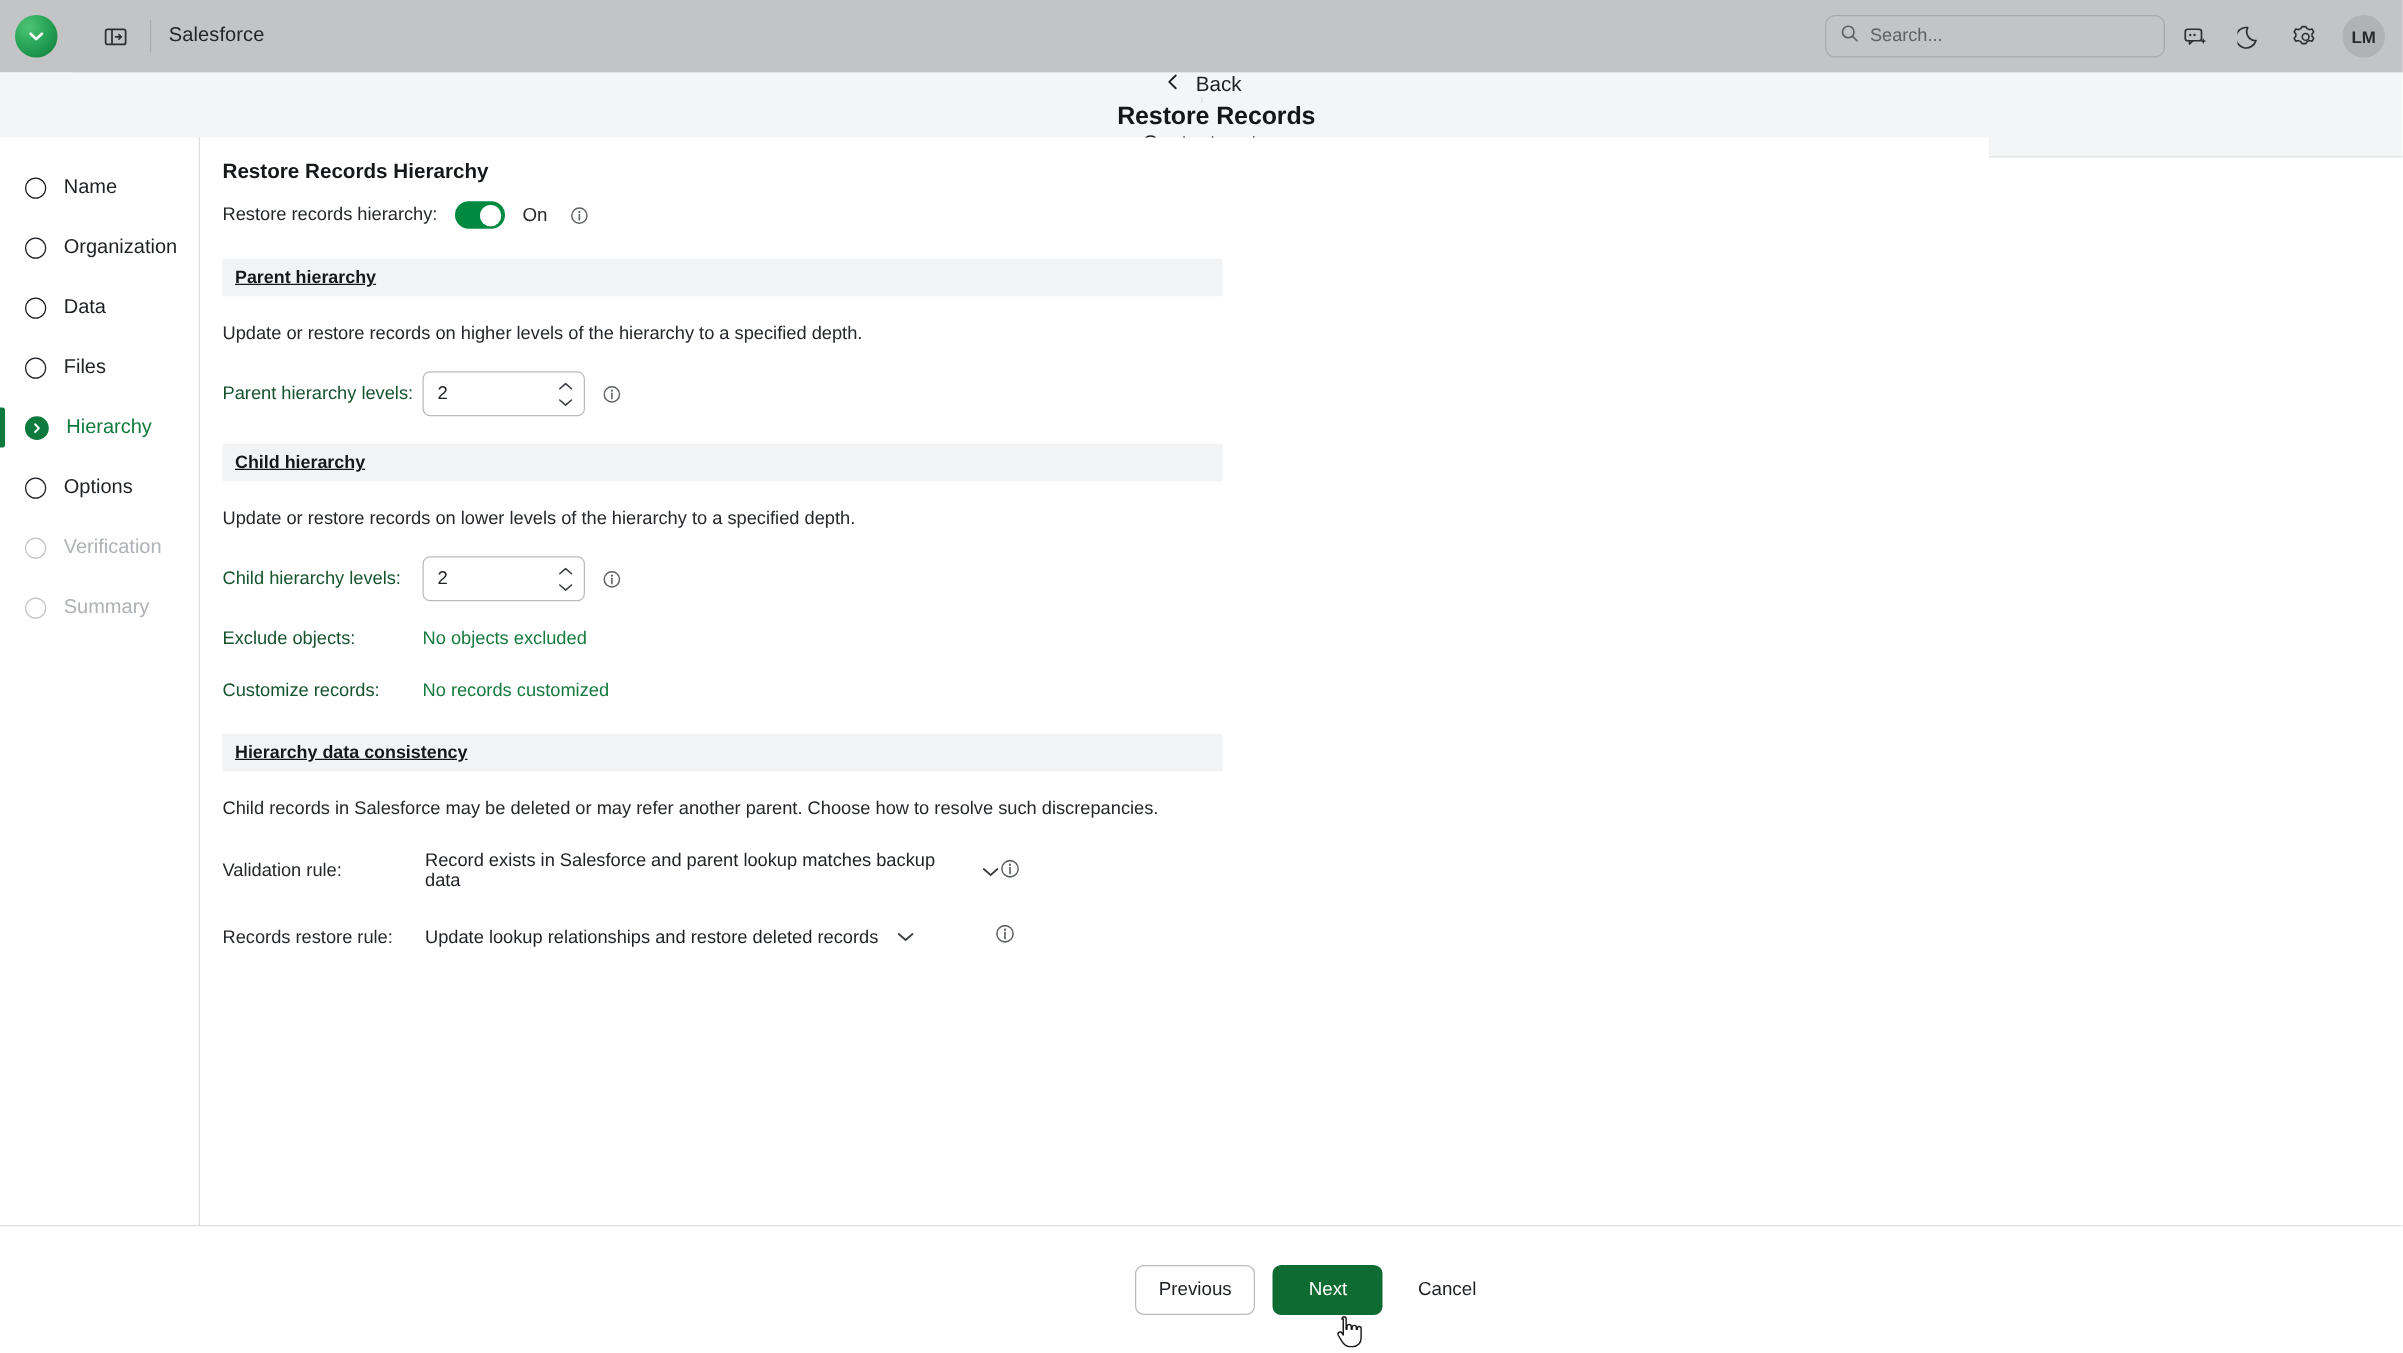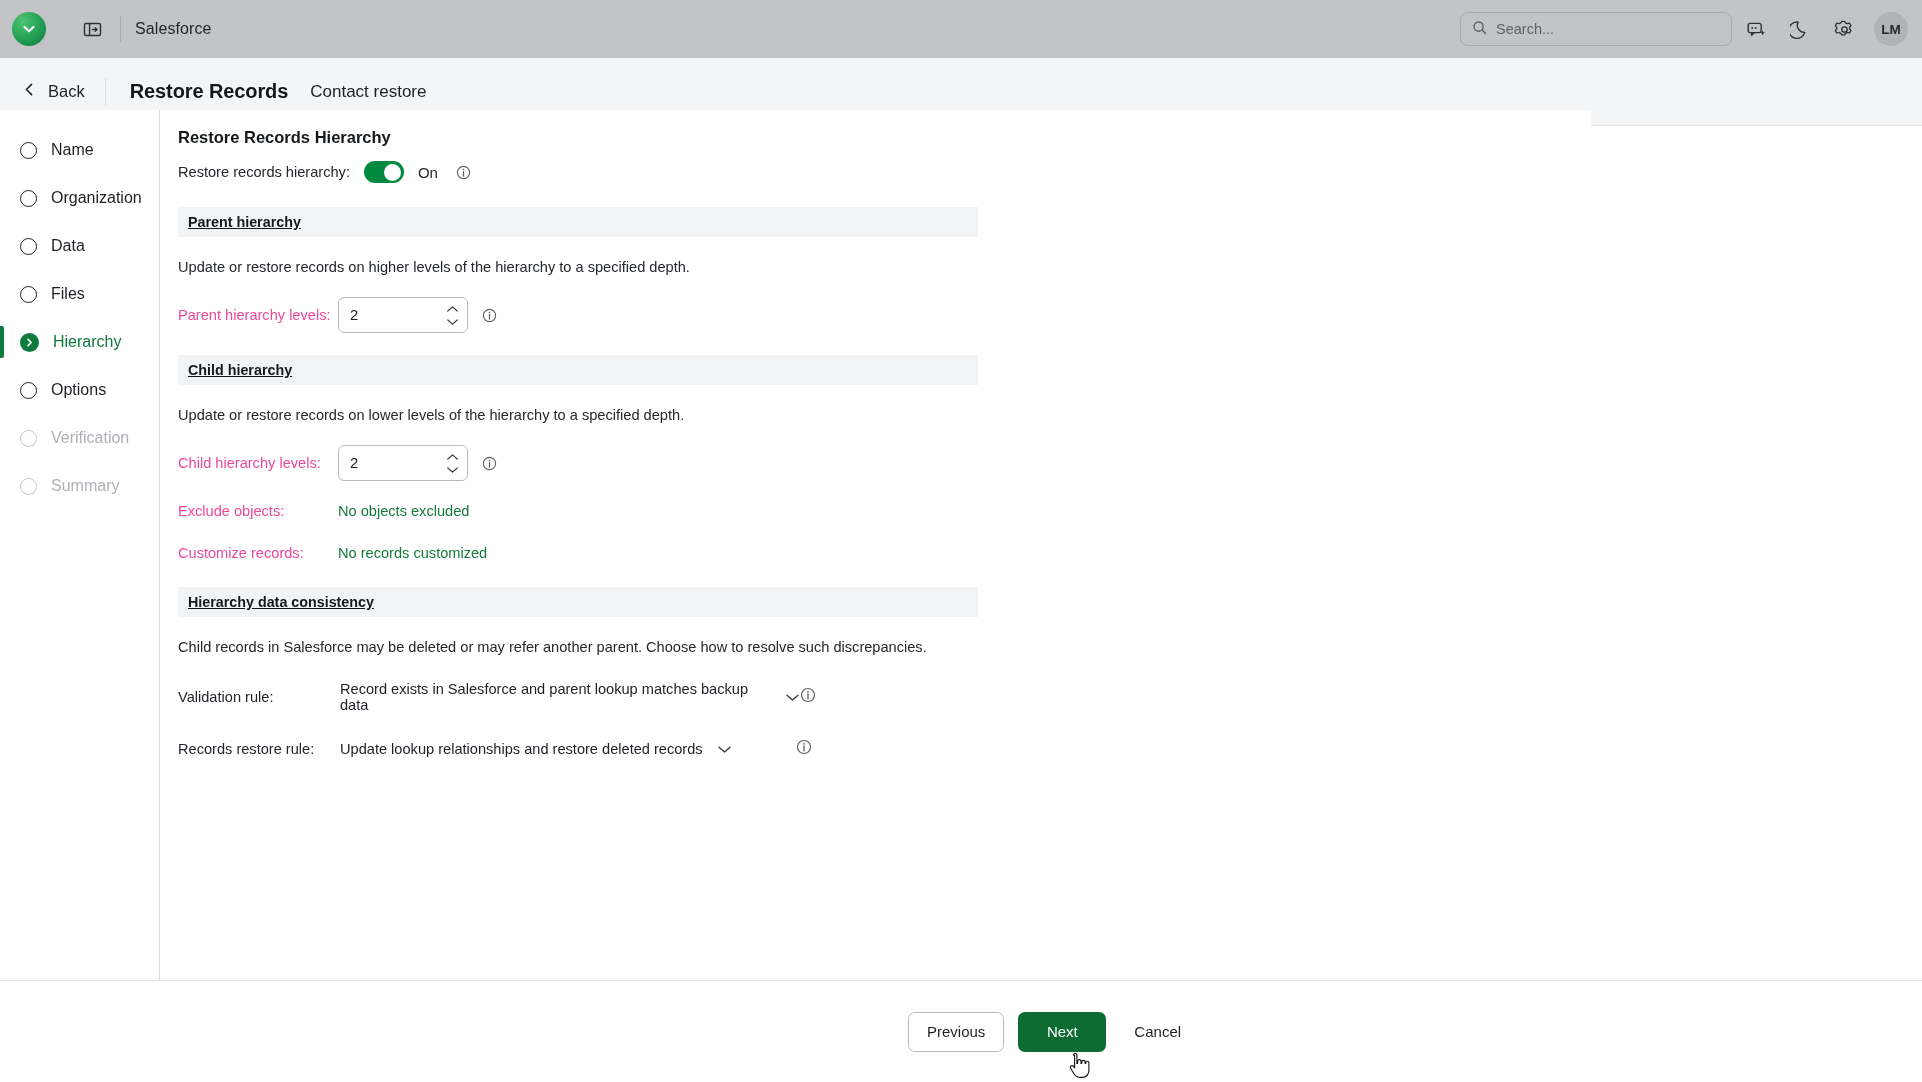--- a/index.html
+++ b/index.html
@@ -51,20 +51,21 @@
     width: 34px; height: 34px; border-radius: 50%; background: #b0b2b5;
     color: #262a2f; font-size: 13.5px; font-weight: 600;
     display: flex; align-items: center; justify-content: center; margin-left: 6px;
   }
 
   
   .page-header {
     position: absolute; left: 0; top: 58px; width: 1922px; height: 68px;
     background: #f4f5f6; display: flex; align-items: center;
     border-bottom: 1px solid #e2e4e6;
+    flex-direction: column;
   }
   .back-btn {
     display: flex; align-items: center; gap: 11px;
     padding: 0 20px 0 22px; height: 100%;
     font-size: 16.5px; color: #1d2024;
   }
   .hdr-divider { width: 1px; height: 28px; background: #d6d8da; }
   .page-title { font-size: 20px; font-weight: 700; color: #14171a; margin-left: 24px; letter-spacing: -0.1px; }
   .page-subtitle { font-size: 17px; color: #1d2024; margin-left: 22px; }
 
@@ -115,21 +116,21 @@
 
   .band {
     background: #f2f3f4; height: 30px; display: flex; align-items: center;
     padding-left: 10px; margin-bottom: 22px; width: 800px;
   }
   .band span { font-size: 14.3px; font-weight: 700; color: #15181b; text-decoration: underline; }
 
   .row-desc { font-size: 14.6px; color: #24272b; margin-bottom: 22px; }
 
   .field-row { display: flex; align-items: center; margin-bottom: 22px; }
-  .field-label { font-size: 14.6px; color: #ec4899; width: 160px; flex: none; }
+  .field-label { font-size: 14.6px; color: #14532d; width: 160px; flex: none; }
 
   .spinner {
     width: 130px; height: 36px; border: 1px solid #b9bcbf; border-radius: 6px;
     display: flex; align-items: center; padding: 0 8px 0 11px; background: #fff;
     position: relative;
   }
   .spinner .val { font-size: 14.8px; color: #1d2024; flex: 1; }
   .spinner .arrows { display: flex; flex-direction: column; gap: 5px; }
   .spinner .arrows > span { display: flex; }
 

